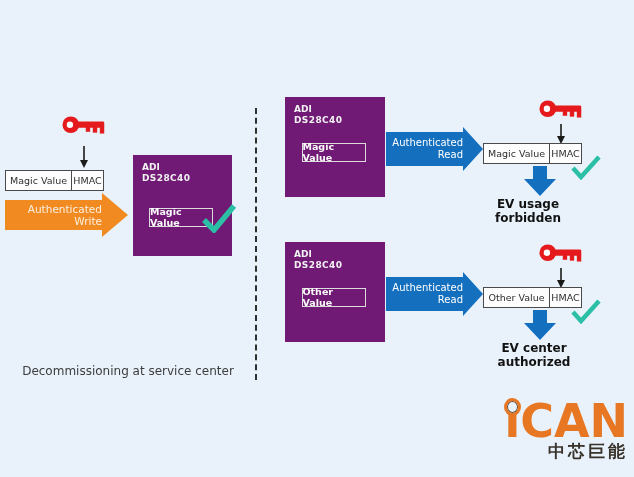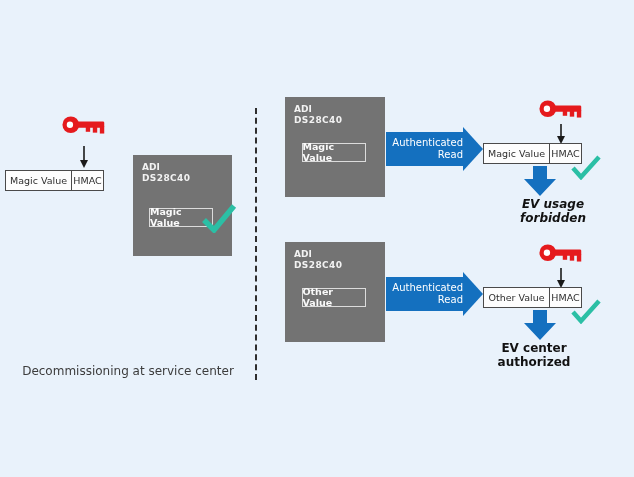--- a/index.html
+++ b/index.html
@@ -25,21 +25,21 @@
   
   .barrow{display:flex;align-items:center;}
   .barrow .body{display:flex;align-items:center;justify-content:center;text-align:right;color:#fff;}
   .barrow .head{width:0;height:0;}
   .orange .body{width:97px;height:30px;background:#f08a21;font-size:10.5px;color:#fdf0e2;}
   .orange .head{border-top:22px solid transparent;border-bottom:22px solid transparent;border-left:26px solid #f08a21;}
   .blue .body{width:77px;height:34px;background:#1470bf;font-size:10px;line-height:1.25;}
   .blue .head{border-top:22px solid transparent;border-bottom:22px solid transparent;border-left:20px solid #1470bf;}
 
   
-  .chip{background:#737373;color:#f2f2f2;box-sizing:border-box;padding:7px 12px 0 9px;}
+  .chip{background:#701a75;color:#f2f2f2;box-sizing:border-box;padding:7px 12px 0 9px;}
   .chip .vendor{font-size:9px;font-weight:bold;line-height:1.25;}
   .chip .part{font-size:9px;font-weight:bold;letter-spacing:.4px;line-height:1.25;}
   .chip .valbox{border:1.5px solid #dcdcdc;width:62px;height:17px;margin:0 auto;display:flex;align-items:center;justify-content:center;font-size:9.5px;font-weight:bold;color:#fafafa;}
 
   
   .caption{font-size:12px;color:#3c3c3c;text-align:center;}
   .result{font-size:12px;font-weight:bold;color:#121212;text-align:center;width:120px;}
 
   
   .divider{border-left:2px dashed #2e2e2e;width:0;height:272px;}
@@ -72,20 +72,24 @@
       <line x1="5" y1="0" x2="5" y2="15" stroke="#1a1a1a" stroke-width="1.6"></line>
       <polygon points="1,14 9,14 5,22" fill="#1a1a1a"></polygon>
     </svg>
   </div>
 
   <div class="abs payload" style="left:5px;top:170px;">
     <div class="cell val">Magic Value</div>
     <div class="cell hmac">HMAC</div>
   </div>
 
+  <div class="abs barrow orange" style="left:5px;top:193px;">
+    <div class="body">Authenticated Write</div>
+    <div class="head"></div>
+  </div>
 
   <div class="abs chip" style="left:133px;top:155px;width:99px;height:101px;">
     <div class="vendor">ADI</div>
     <div class="part">DS28C40</div>
     <div class="valbox" style="margin-top:23px;">Magic Value</div>
   </div>
 
   <div class="abs" style="left:200px;top:203px;">
     <svg width="38" height="30" viewBox="0 0 38 30">
       <path d="M4 17 L14 27 L34 3" fill="none" stroke="#2bbfa5" stroke-width="5.5"></path>
@@ -128,21 +132,21 @@
   <div class="abs" style="left:570px;top:155px;">
     <svg width="32" height="25" viewBox="0 0 32 25">
       <path d="M3 13 L11 22 L29 2" fill="none" stroke="#2bbfa5" stroke-width="4.5"></path>
     </svg>
   </div>
   <div class="abs" style="left:524px;top:166px;">
     <svg width="32" height="30" viewBox="0 0 32 30">
       <polygon points="9,0 23,0 23,13 32,13 16,30 0,13 9,13" fill="#1470bf"></polygon>
     </svg>
   </div>
-  <div class="abs result" style="left:493px;top:197px;font-style:italic;">EV usage forbidden</div>
+  <div class="abs result" style="left:468px;top:197px;">EV usage forbidden</div>
 
   <div class="abs chip" style="left:285px;top:242px;width:100px;height:100px;">
     <div class="vendor">ADI</div>
     <div class="part">DS28C40</div>
     <div class="valbox" style="margin-top:16px;">Other Value</div>
   </div>
   <div class="abs barrow blue" style="left:386px;top:272px;">
     <div class="body">Authenticated Read</div>
     <div class="head"></div>
   </div>
@@ -172,14 +176,21 @@
     </svg>
   </div>
   <div class="abs" style="left:524px;top:310px;">
     <svg width="32" height="30" viewBox="0 0 32 30">
       <polygon points="9,0 23,0 23,13 32,13 16,30 0,13 9,13" fill="#1470bf"></polygon>
     </svg>
   </div>
   <div class="abs result" style="left:474px;top:341px;">EV center authorized</div>
 
 
+  <div class="abs logo" style="left:488px;top:398px;">
+    <span class="logo-text">
+      <span class="logo-ring"></span>
+      <span>iCAN</span>
+    </span>
+    <div class="logo-sub">中芯巨能</div>
+  </div>
 
 </div>
 
 </body></html>

